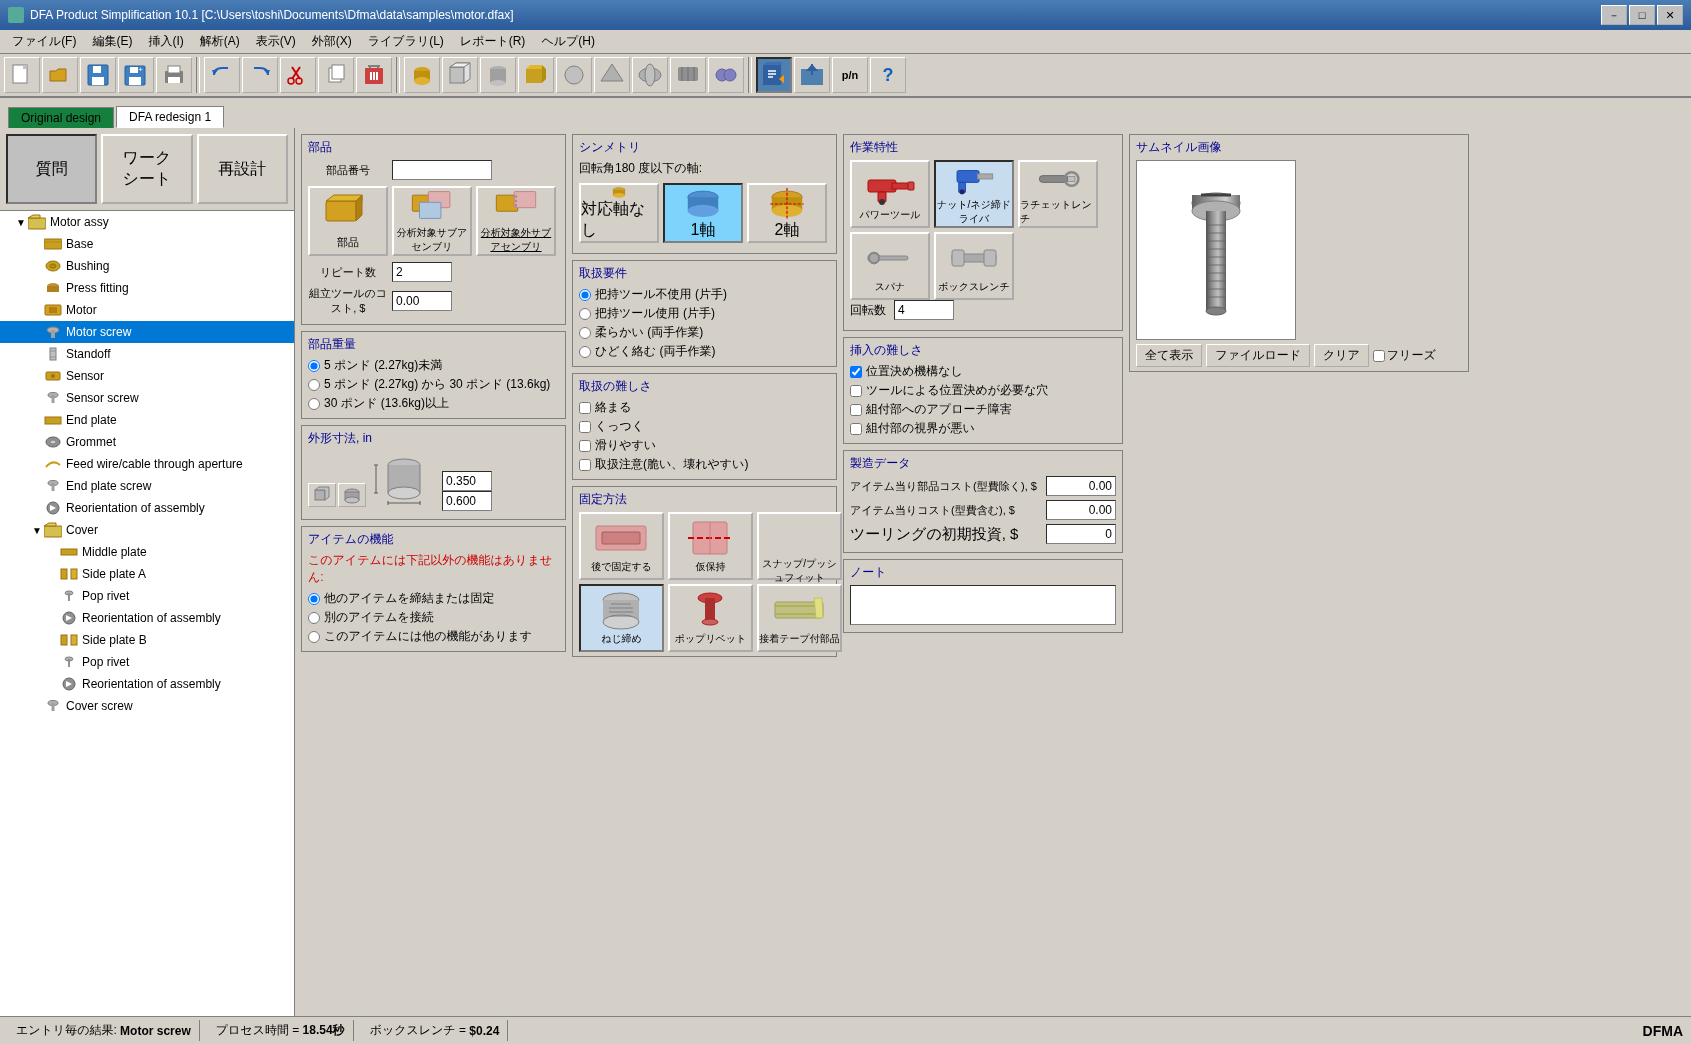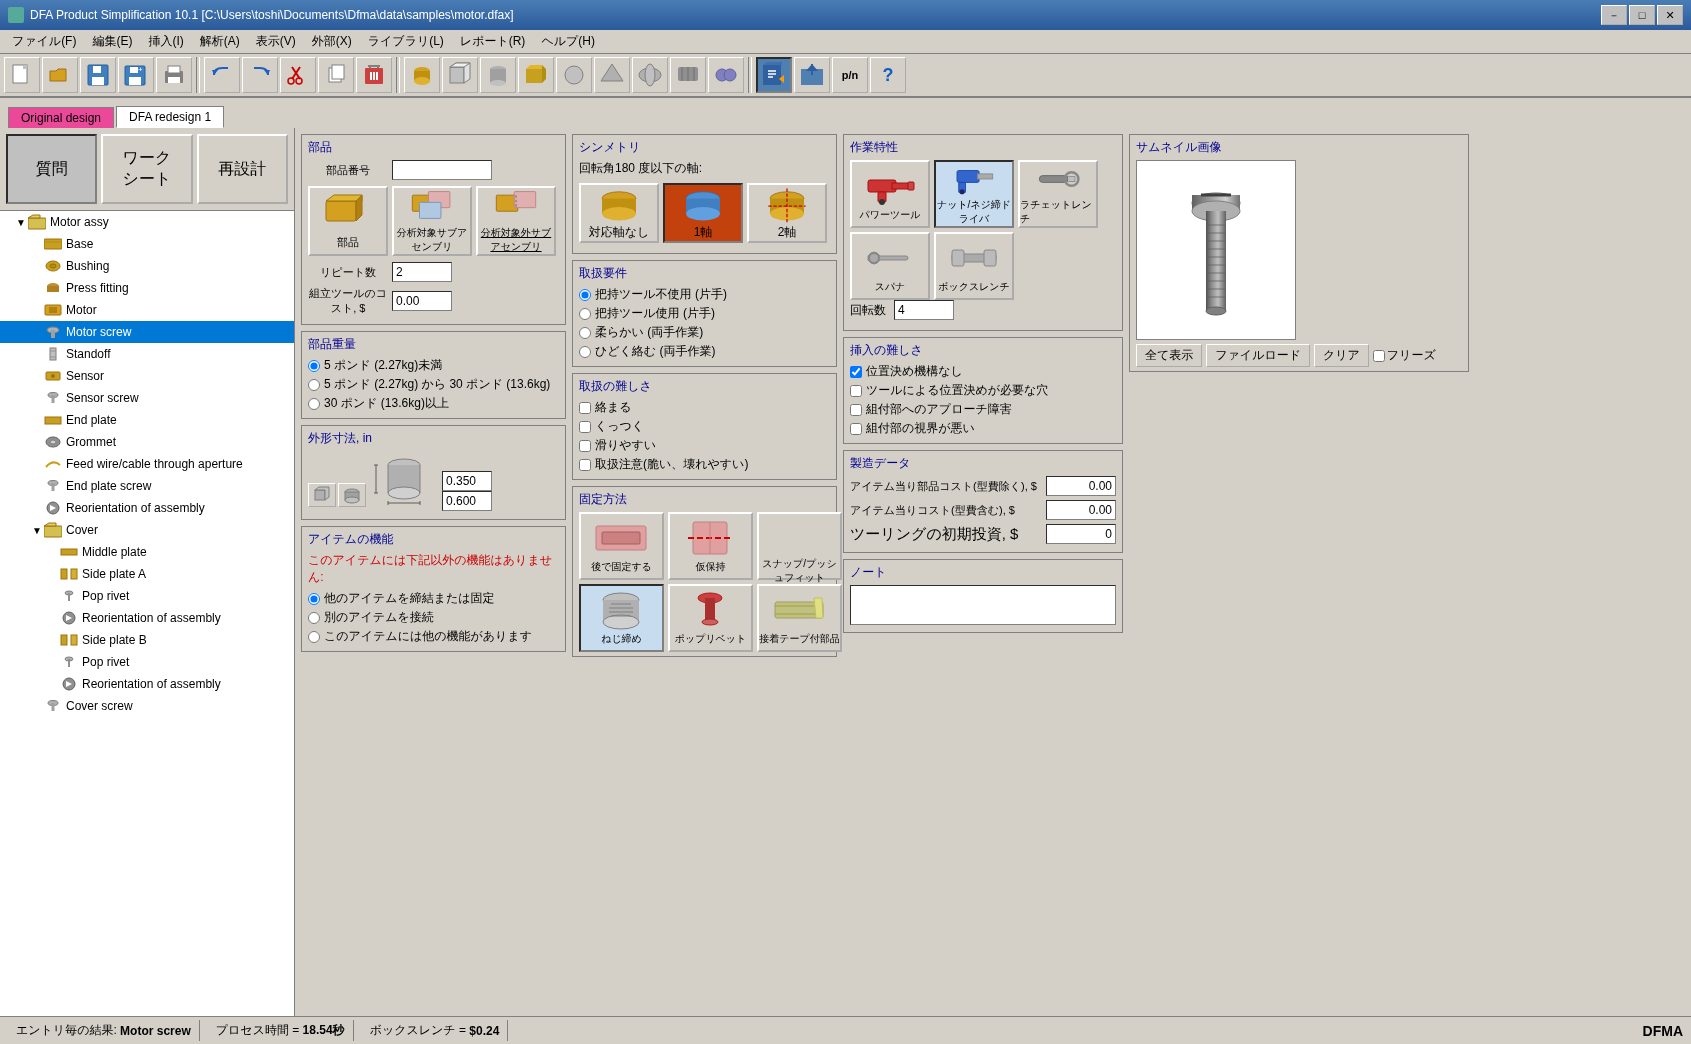--- a/index.html
+++ b/index.html
@@ -16,21 +16,21 @@
     .menu-item { padding: 2px 8px; cursor: pointer; font-size: 12px; }
 
     
     #toolbar { background: #d4d0c8; height: 44px; display: flex; align-items: center; padding: 2px 4px; gap: 2px; border-bottom: 2px solid #808080; }
     .toolbar-btn { width: 36px; height: 36px; background: #d4d0c8; border: 1px outset #fff; cursor: pointer; display: flex; align-items: center; justify-content: center; font-size: 18px; }
     .toolbar-sep { width: 4px; height: 36px; border-left: 1px solid #808080; border-right: 1px solid #fff; margin: 0 2px; }
     .toolbar-btn.active { border: 2px inset #808080; background: #b8d4e8; }
 
     
     #tabs { display: flex; align-items: flex-end; padding: 4px 8px 0; background: #d4d0c8; height: 30px; }
-    .tab { padding: 3px 12px; border: 1px solid #808080; border-bottom: none; background: #ec4899; cursor: pointer; font-size: 12px; margin-right: 2px; }
+    .tab { padding: 3px 12px; border: 1px solid #808080; border-bottom: none; background: #15803d; cursor: pointer; font-size: 12px; margin-right: 2px; }
     .tab.active { background: white; font-weight: normal; border-bottom: 1px solid white; }
     #nav-buttons { display: flex; gap: 4px; padding: 6px; background: #d4d0c8; border-bottom: 1px solid #808080; }
     .nav-btn { flex: 1; padding: 12px; border: 2px outset #fff; background: #d4d0c8; cursor: pointer; text-align: center; font-size: 16px; }
     .nav-btn.active { border: 2px inset #808080; background: #c0c0c0; }
     .tree-item { display: flex; align-items: center; padding: 2px 4px; cursor: pointer; height: 22px; }
     .tree-item.selected { background: #0078d4; color: white; }
     .tree-item.selected .tree-label { color: white; }
     .tree-indent1 { padding-left: 16px; }
     .tree-indent2 { padding-left: 32px; }
     .tree-indent3 { padding-left: 48px; }
@@ -44,22 +44,22 @@
 
     .field-row { display: flex; align-items: center; margin-bottom: 4px; gap: 4px; }
     .field-label { font-size: 11px; width: 80px; text-align: center; }
     .field-input { border: 1px inset #808080; background: white; padding: 1px 3px; font-size: 12px; height: 20px; }
     .field-input-sm { width: 60px; }
     .field-input-md { width: 100px; }
     .radio-item { display: flex; align-items: center; gap: 4px; margin-bottom: 2px; font-size: 12px; }
     .checkbox-item { display: flex; align-items: center; gap: 4px; margin-bottom: 2px; font-size: 12px; }
 
     
-    .sym-icon { width: 80px; height: 60px; border: 2px outset #fff; background: #d4d0c8; cursor: pointer; display: flex; flex-direction: column; align-items: center; justify-content: center; font-size: 12px; }
-    .sym-icon.selected { border: 2px inset #808080; background: #c2410c; }
+    .sym-icon { width: 80px; height: 60px; border: 2px outset #fff; background: #d4d0c8; cursor: pointer; display: flex; flex-direction: column; align-items: center; justify-content: center; font-size: 16px; }
+    .sym-icon.selected { border: 2px inset #808080; background: #7dd3fc; }
     .sym-icons-row { display: flex; gap: 4px; margin-bottom: 6px; }
 
     
     .work-icons { display: grid; grid-template-columns: repeat(3, 80px); gap: 4px; }
     .work-icon-btn { width: 80px; height: 68px; border: 2px outset #fff; background: #d4d0c8; cursor: pointer; display: flex; flex-direction: column; align-items: center; justify-content: center; font-size: 10px; gap: 2px; }
     .work-icon-btn.selected { border: 2px inset #808080; background: #c8dcf0; }
 
     
     .fasten-icons { display: grid; grid-template-columns: repeat(3, 85px); gap: 4px; }
     .fasten-icon-btn { width: 85px; height: 68px; border: 2px outset #fff; background: #d4d0c8; cursor: pointer; display: flex; flex-direction: column; align-items: center; justify-content: center; font-size: 10px; gap: 2px; text-align: center; }

